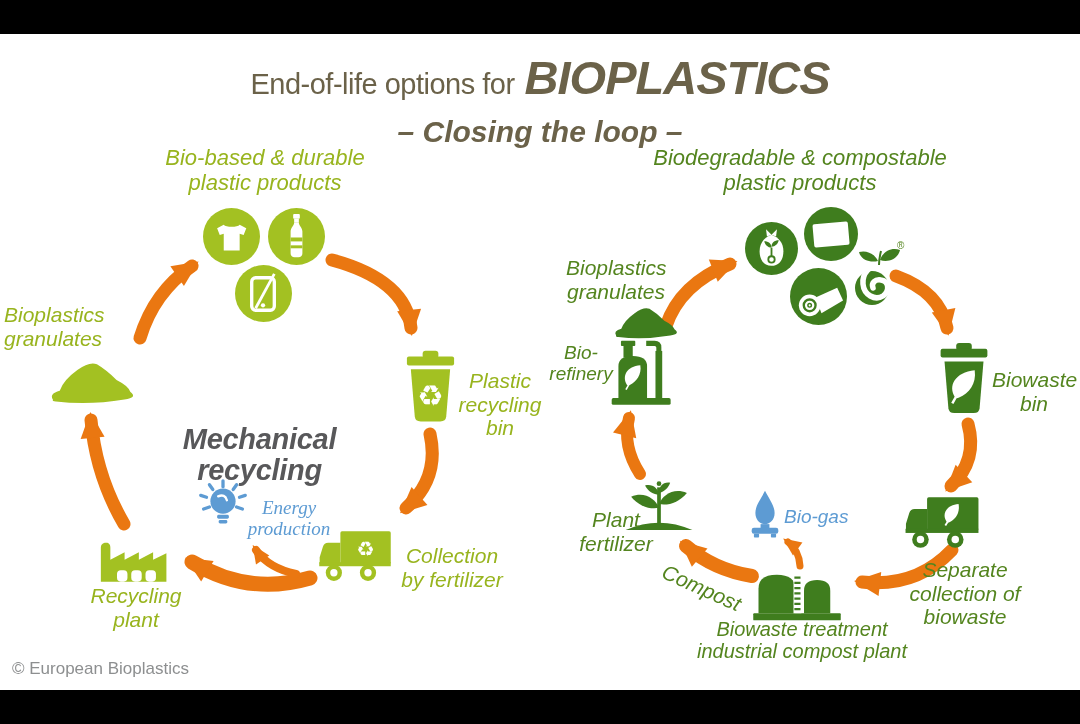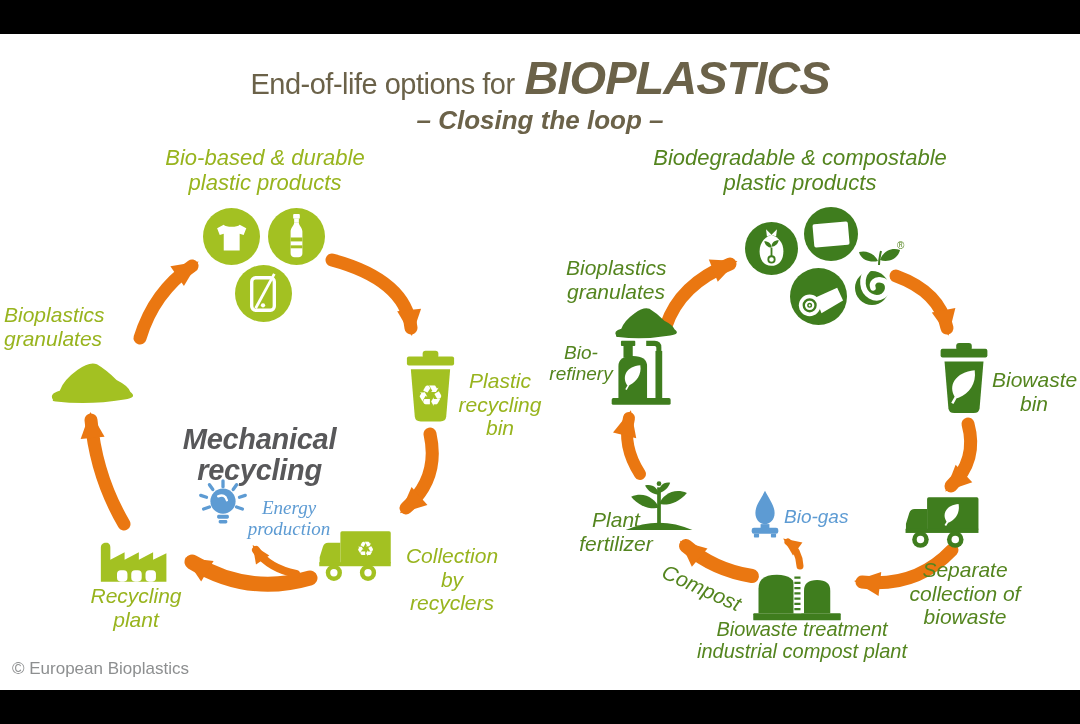--- a/index.html
+++ b/index.html
@@ -16,22 +16,22 @@
   .abs{position:absolute;}
   .lbl{position:absolute;font-style:italic;line-height:1.12;}
   .lgt{color:var(--light_green_text);} .dgt{color:var(--dark_green_text);}
   .blu{color:var(--blue);}
   .ctr{text-align:center;}
   .heading{position:absolute;font-style:italic;font-weight:bold;color:var(--heading_gray);
            font-size:29px;line-height:1.06;text-align:center;letter-spacing:-0.3px;}
   .title-row{position:absolute;top:50px;left:0;width:100%;text-align:center;color:var(--title_olive);}
   .title-prefix{font-size:29px;letter-spacing:-0.5px;}
   .title-main{font-size:47px;font-weight:bold;font-style:italic;letter-spacing:-1px;margin-left:10px;text-align:right;}
-  .subtitle{position:absolute;top:105px;left:0;width:100%;text-align:center;
-            font-size:26px;font-weight:bold;font-style:italic;color:var(--title_olive);}
+  .subtitle{position:absolute;top:115px;left:0;width:100%;text-align:center;
+            font-size:30px;font-weight:bold;font-style:italic;color:var(--title_olive);}
   .copyright{position:absolute;left:12px;top:659px;font-size:17px;color:var(--copyright_gray);}
   
   .f-lg{fill:var(--light_green);} .f-dg{fill:var(--dark_green);} .f-wh{fill:#fff;}
   .f-bl{fill:var(--blue);}
   .s-wh{stroke:#fff;fill:none;} .s-dg{stroke:var(--dark_green);fill:none;} .s-bl{stroke:var(--blue);fill:none;}
   .arrow{stroke:var(--orange);fill:none;stroke-linecap:round;}
   #ah path,#ahs path{fill:var(--orange);}
   .recy{fill:#fff;font-family:"DejaVu Sans",sans-serif;text-anchor:middle;}
 </style>
 </head>
@@ -133,21 +133,21 @@
   <svg class="abs" style="left:316px;top:528px" width="78" height="57" viewBox="0 0 96 70">
     <rect class="f-lg" x="30" y="4" width="62" height="40" rx="2"></rect>
     <path class="f-lg" d="M30,18 h-15 q-5,0 -6.5,5 l-4,13 v8 h25.5 z"></path>
     <rect class="f-lg" x="4" y="42" width="88" height="5"></rect>
     <circle class="f-lg" cx="22" cy="55" r="10"></circle>
       <circle class="f-wh" cx="22" cy="55" r="4.5"></circle>
     <circle class="f-lg" cx="64" cy="55" r="10"></circle>
       <circle class="f-wh" cx="64" cy="55" r="4.5"></circle>
     <text class="recy" x="61" y="34" font-size="25">♻</text>
   </svg>
-  <div class="lbl lgt ctr" style="left:396px;top:544px;width:112px;font-size:21px;">Collection by recyclers</div>
+  <div class="lbl lgt ctr" style="left:396px;top:544px;width:112px;font-size:21px;">Collection by fertilizer</div>
 
   <svg class="abs" style="left:98px;top:527px" width="76" height="58" viewBox="0 0 80 58">
     <path class="f-lg" d="M3,56 L3,20 Q3,16 7,15 L10,15 Q13,16 13,20 L13,33 L28,25 L28,33 L43,25 L43,33 L58,25 L58,33 L72,26 L72,56 Z"></path>
     <rect class="f-wh" x="20" y="44" width="11" height="12" rx="4"></rect>
     <rect class="f-wh" x="35" y="44" width="11" height="12" rx="4"></rect>
     <rect class="f-wh" x="50" y="44" width="11" height="12" rx="4"></rect>
   </svg>
   <div class="lbl lgt ctr" style="left:84px;top:584px;width:104px;font-size:21px;">Recycling plant</div>
 
   <div class="lbl dgt ctr" style="left:650px;top:146px;width:300px;font-size:22px;">Biodegradable &amp; compostable plastic products</div>

